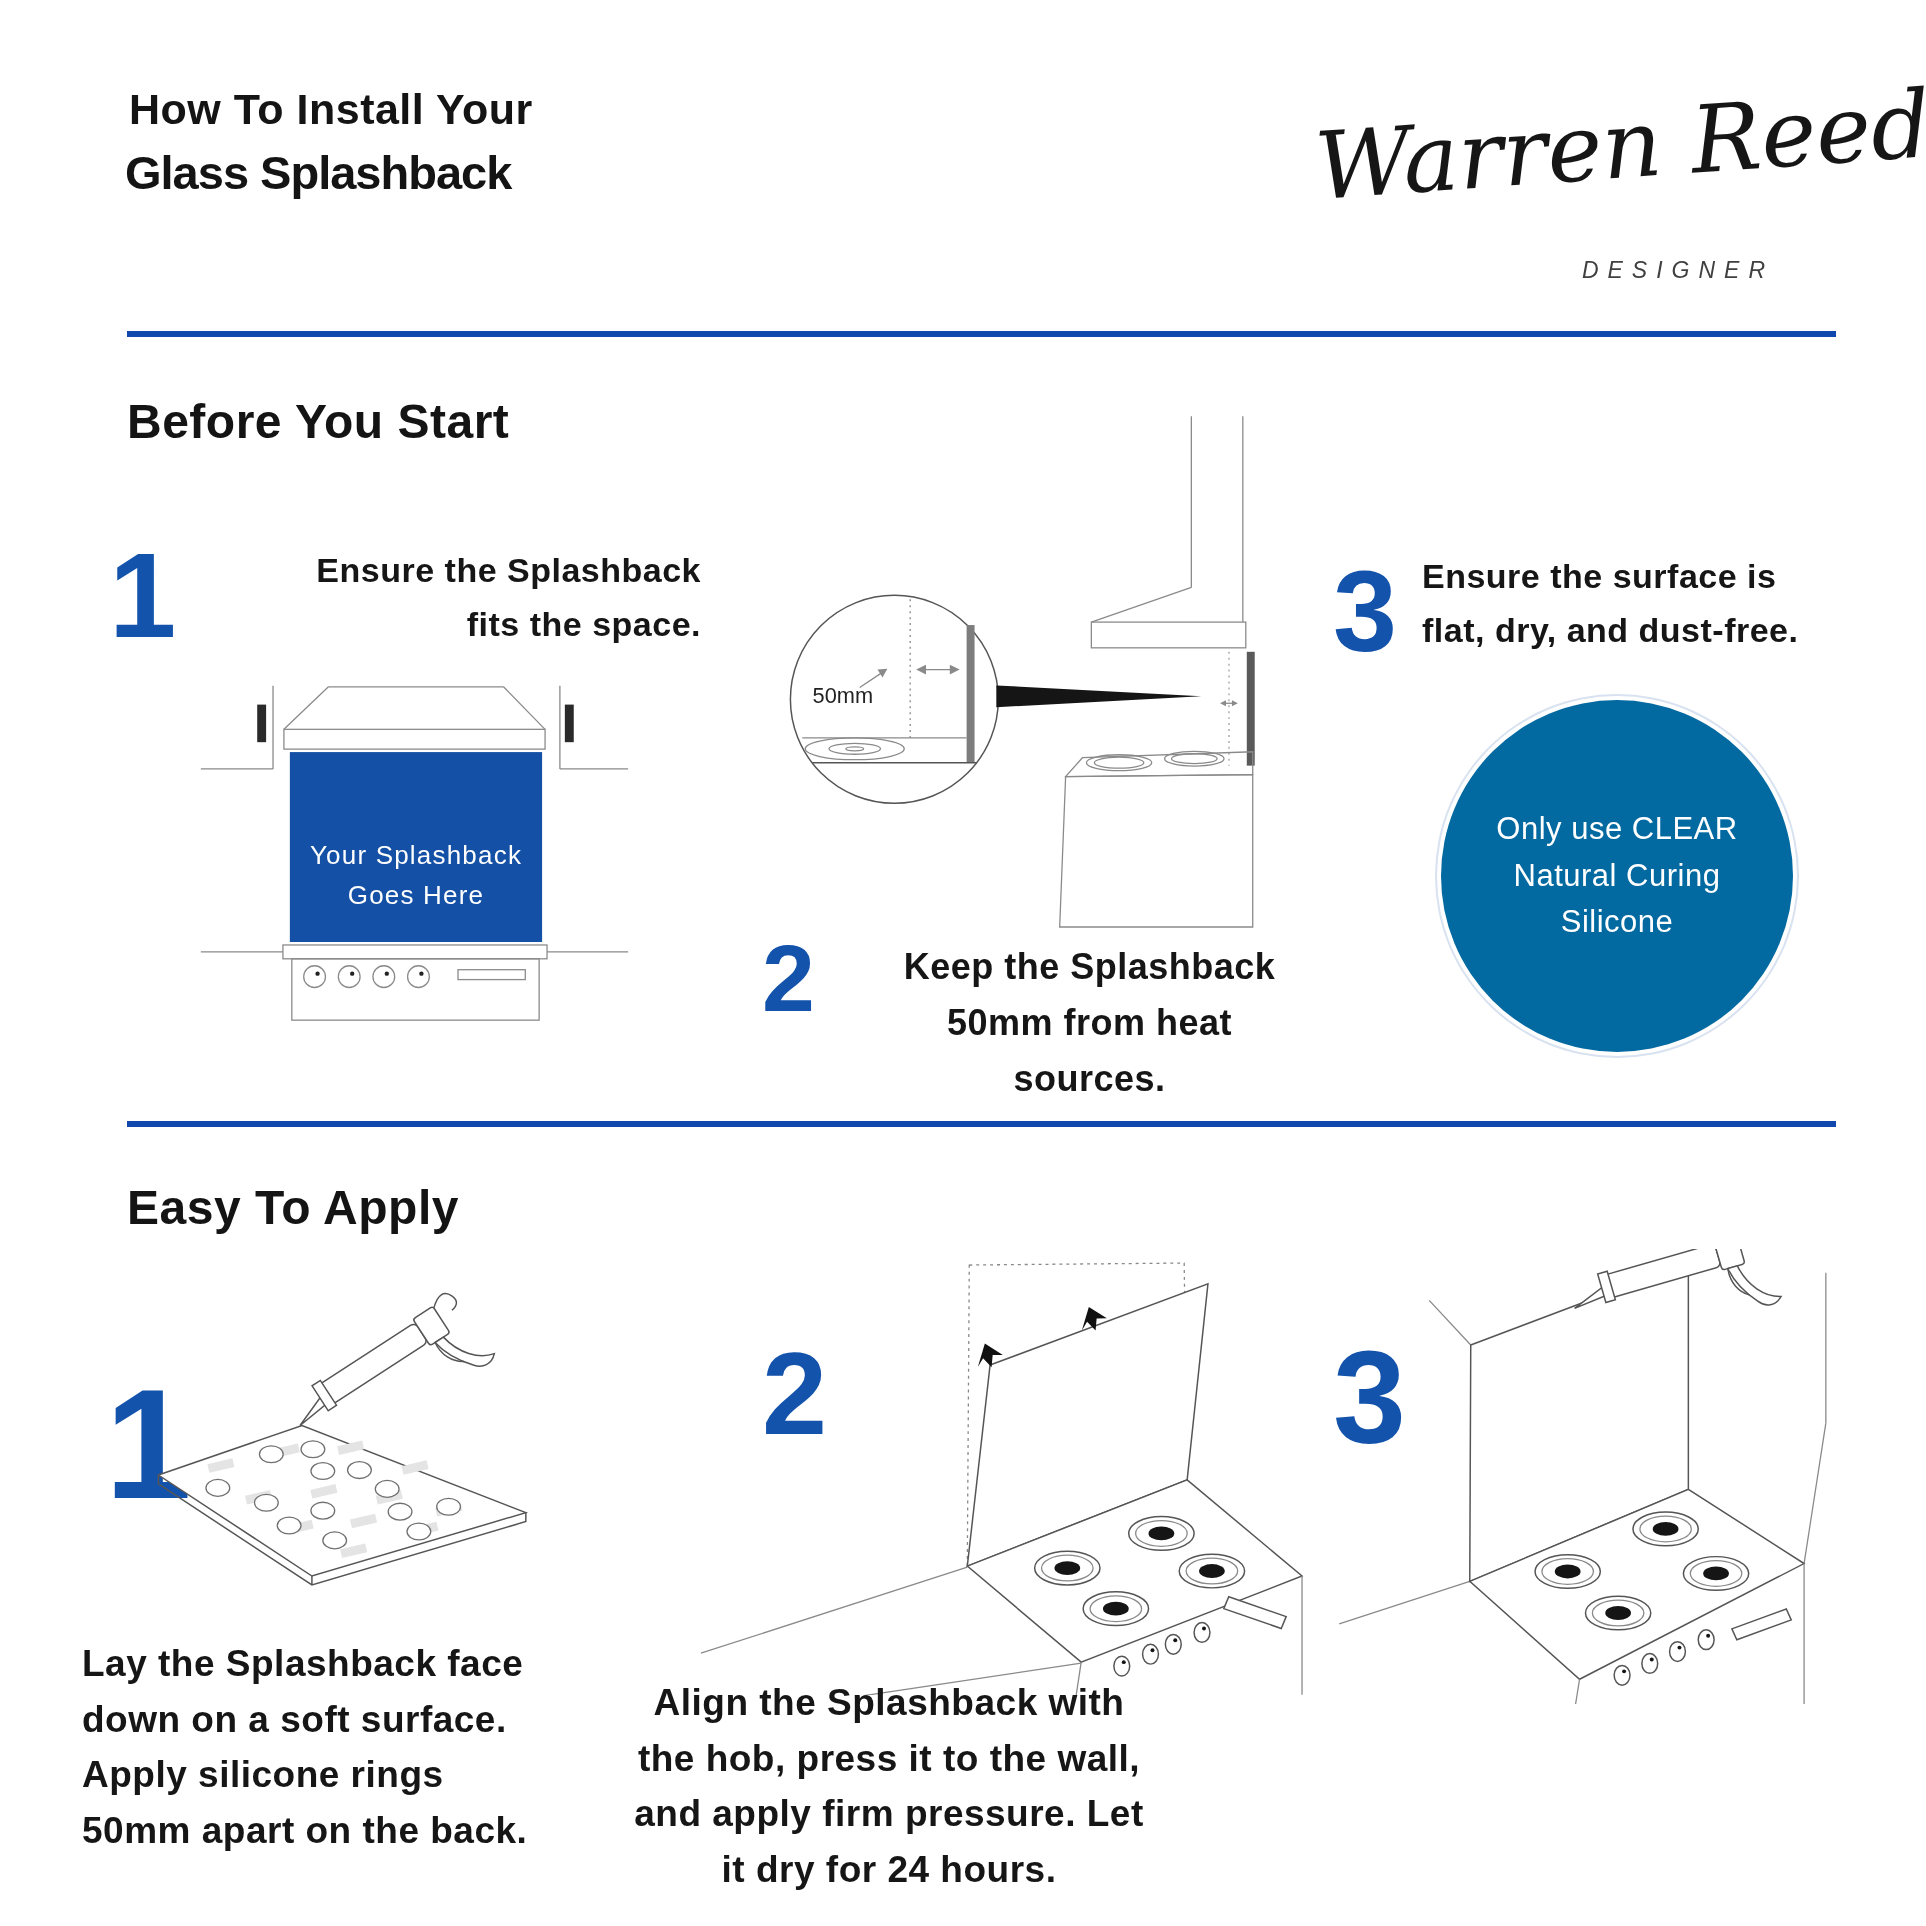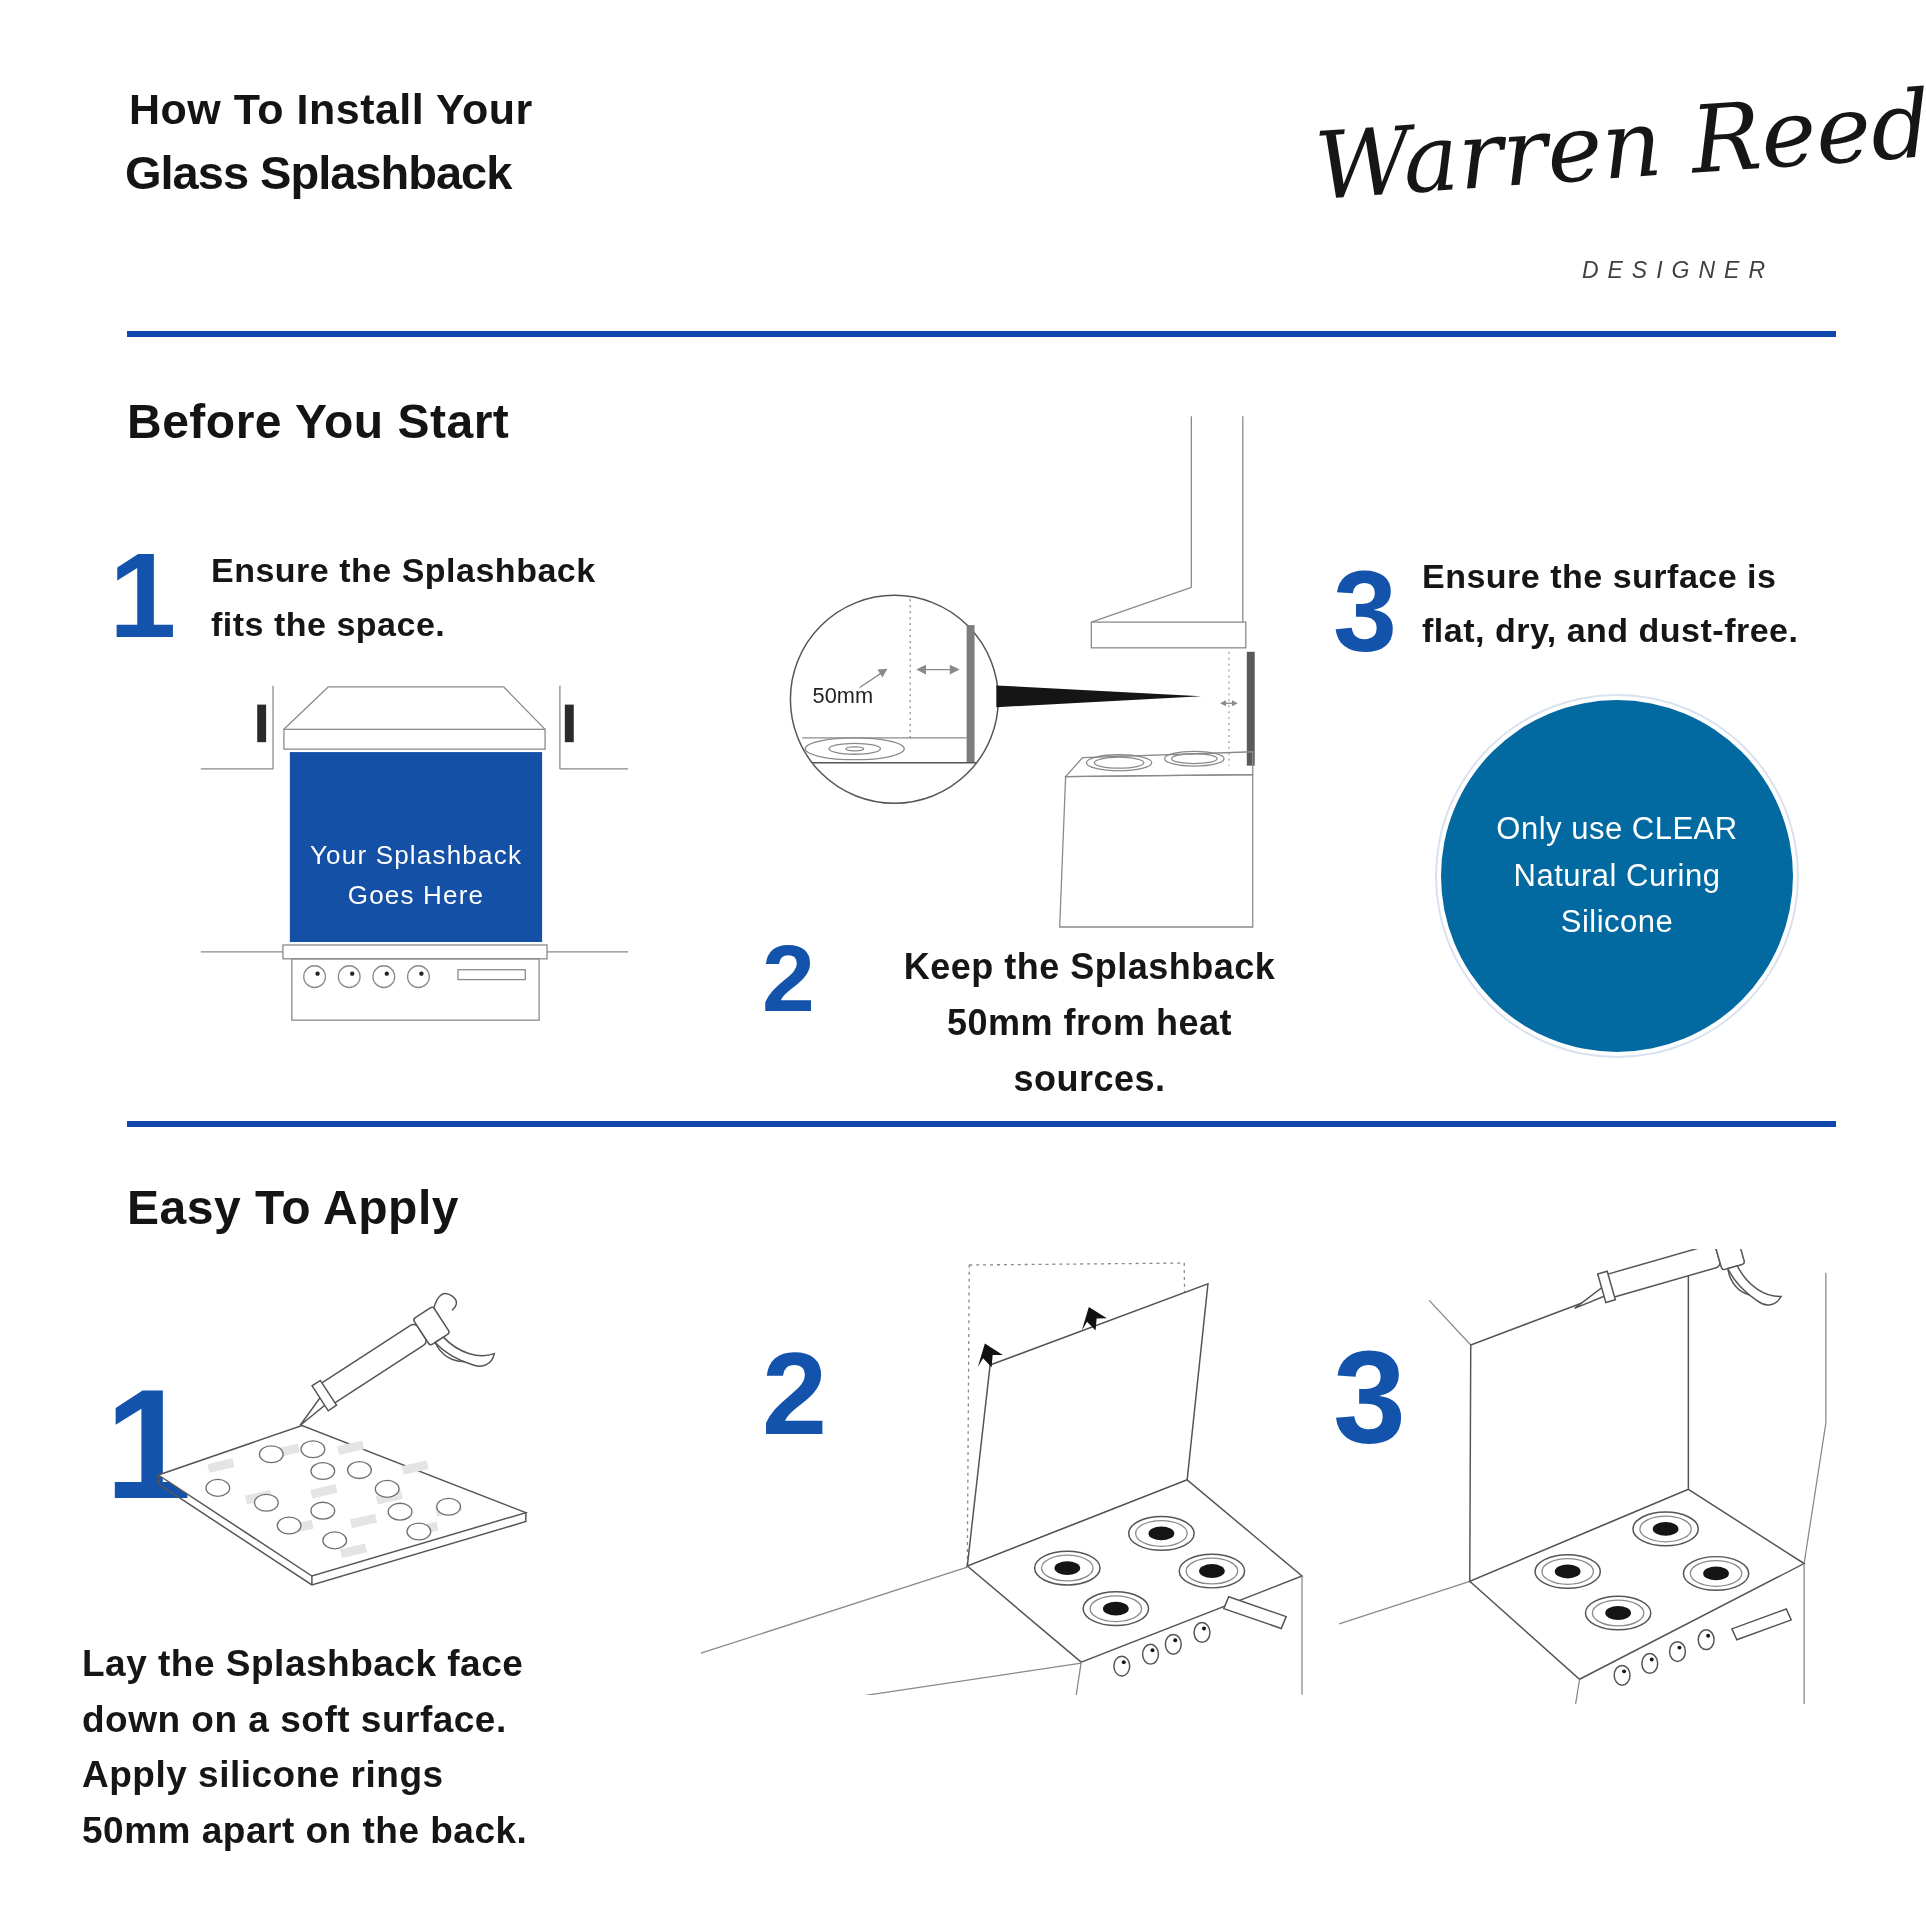--- a/index.html
+++ b/index.html
@@ -24,21 +24,21 @@
   
   .step-num{position:absolute;font-weight:700;color:#1353ac;line-height:1;}
   #b1num{left:101px;top:535px;font-size:121px;}
   #b2num{left:754px;top:931px;font-size:95px;}
   #b3num{left:1325px;top:554px;font-size:115px;}
   #a1num{left:97px;top:1366px;font-size:156px;}
   #a2num{left:754px;top:1335px;font-size:117px;}
   #a3num{left:1325px;top:1332px;font-size:131px;}
 
   .step-text{position:absolute;font-weight:700;white-space:pre-line;letter-spacing:0.5px;color:#161616;}
-  #b1text{left:203px;top:543px;width:490px;font-size:34px;line-height:1.6;text-align:left;}
+  #b1text{left:203px;top:543px;width:490px;font-size:34px;line-height:1.6;text-align:right;}
   #b2text{left:844px;top:939px;width:475px;font-size:36px;line-height:1.55;text-align:center;}
   #b3text{left:1414px;top:549px;width:495px;font-size:34px;line-height:1.6;text-align:left;}
   #a1text{left:74px;top:1636px;width:525px;font-size:37px;line-height:1.5;text-align:left;}
   #a2text{left:569px;top:1675px;width:624px;font-size:37px;line-height:1.5;text-align:center;}
   #a3text{left:1346px;top:1720px;width:554px;font-size:37px;line-height:1.5;text-align:center;}
 
   
   .diagram{position:absolute;}
   #diagram-fit{left:173px;top:668px;}
   #diagram-gap{left:624px;top:411px;}
@@ -287,15 +287,19 @@
       <path class="ln" d="M178,-26 q16,-14 22,0 q4,10 -8,12"></path>
       <path class="fillwhite" d="M170,4 c4,22 18,38 34,42 c-8,8 -18,6 -24,-2 c-12,-14 -18,-28 -20,-40 z"></path>
       <path class="ln" d="M160,4 c-2,14 4,26 14,32"></path>
     </g>
   </svg>
 
   <div class="step-text" id="a1text">Lay the Splashback face
 down on a soft surface.
 Apply silicone rings
 50mm apart on the back.</div>
+  <div class="step-text" id="a2text">Align the Splashback with
+the hob, press it to the wall,
+and apply firm pressure. Let
+it dry for 24 hours.</div>
 
 </div>
 
 
 </body></html>

